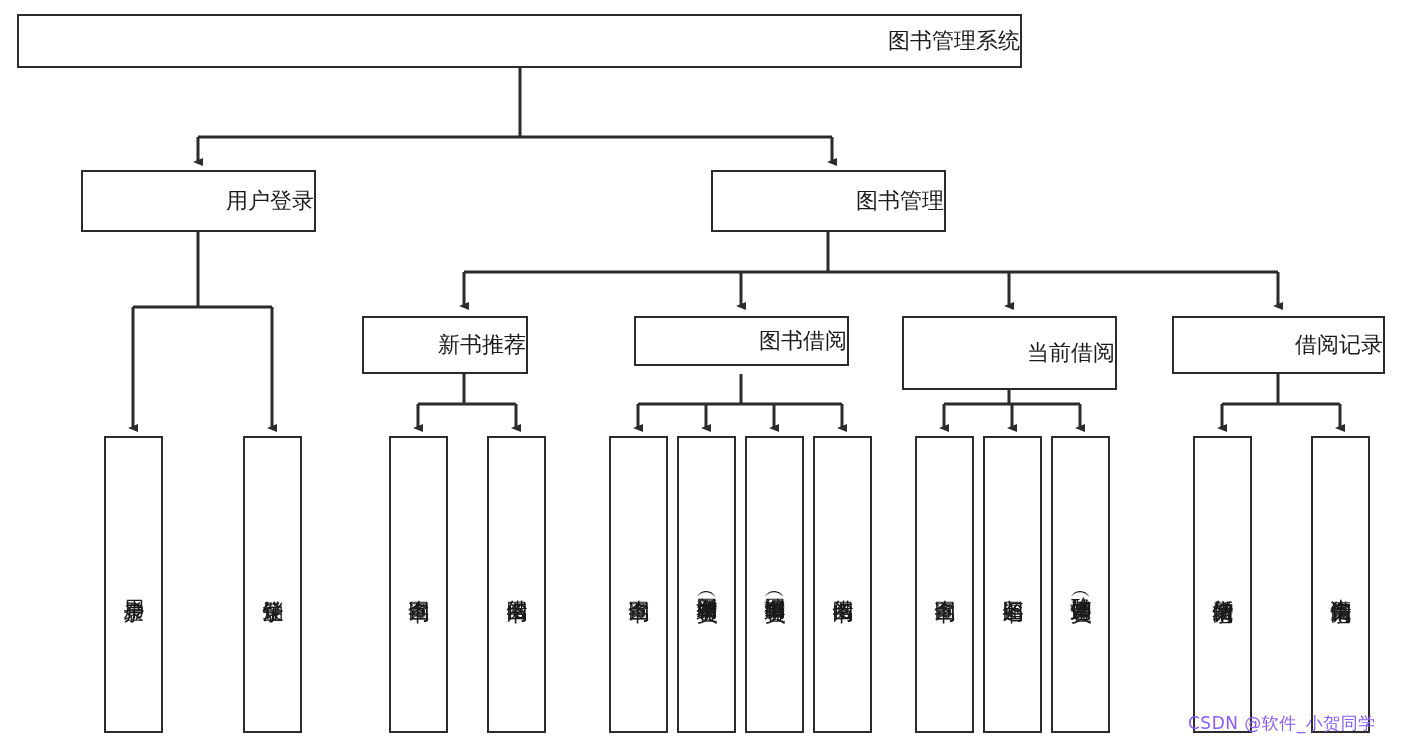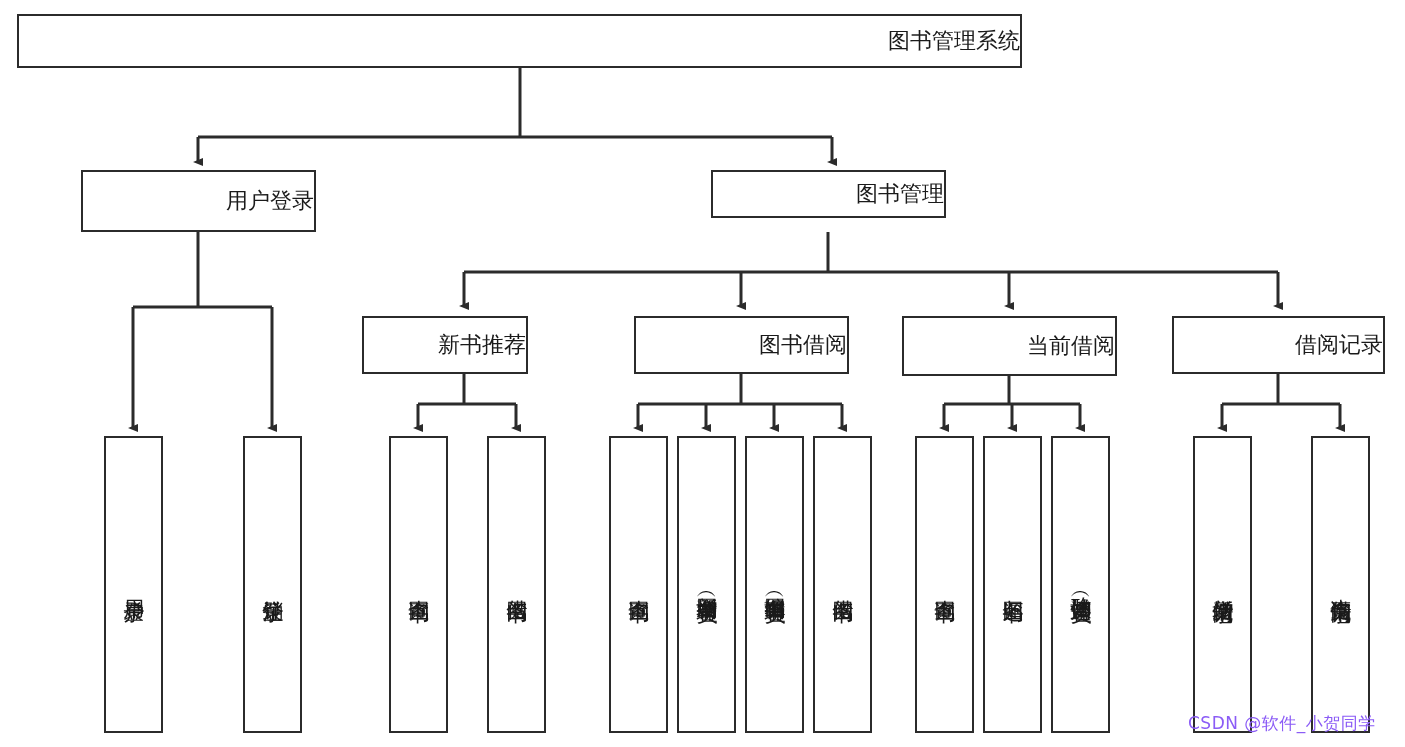--- a/index.html
+++ b/index.html
@@ -73,31 +73,31 @@
     </g>
   </svg>
 
   <div class="box root" style="left:17px;top:14px;width:1005px;height:54px;">
     <span>图书管理系统</span>
   </div>
 
   <div class="box horiz" style="left:81px;top:170px;width:235px;height:62px;">
     <span>用户登录</span>
   </div>
-  <div class="box horiz" style="left:711px;top:170px;width:235px;height:48px;">
+  <div class="box horiz" style="left:711px;top:170px;width:235px;height:62px;">
     <span>图书管理</span>
   </div>
 
   <div class="box horiz" style="left:362px;top:316px;width:166px;height:58px;">
     <span>新书推荐</span>
   </div>
-  <div class="box horiz" style="left:634px;top:316px;width:215px;height:58px;">
+  <div class="box horiz" style="left:634px;top:316px;width:215px;height:50px;">
     <span>图书借阅</span>
   </div>
-  <div class="box horiz" style="left:902px;top:316px;width:215px;height:60px;">
+  <div class="box horiz" style="left:902px;top:316px;width:215px;height:74px;">
     <span>当前借阅</span>
   </div>
   <div class="box horiz" style="left:1172px;top:316px;width:213px;height:58px;padding-left:42px;">
     <span>借阅记录</span>
   </div>
 
   <div class="box vert" style="left:104px;top:436px;width:59px;height:297px;">
     <span>用户登录</span>
   </div>
   <div class="box vert" style="left:243px;top:436px;width:59px;height:297px;">

